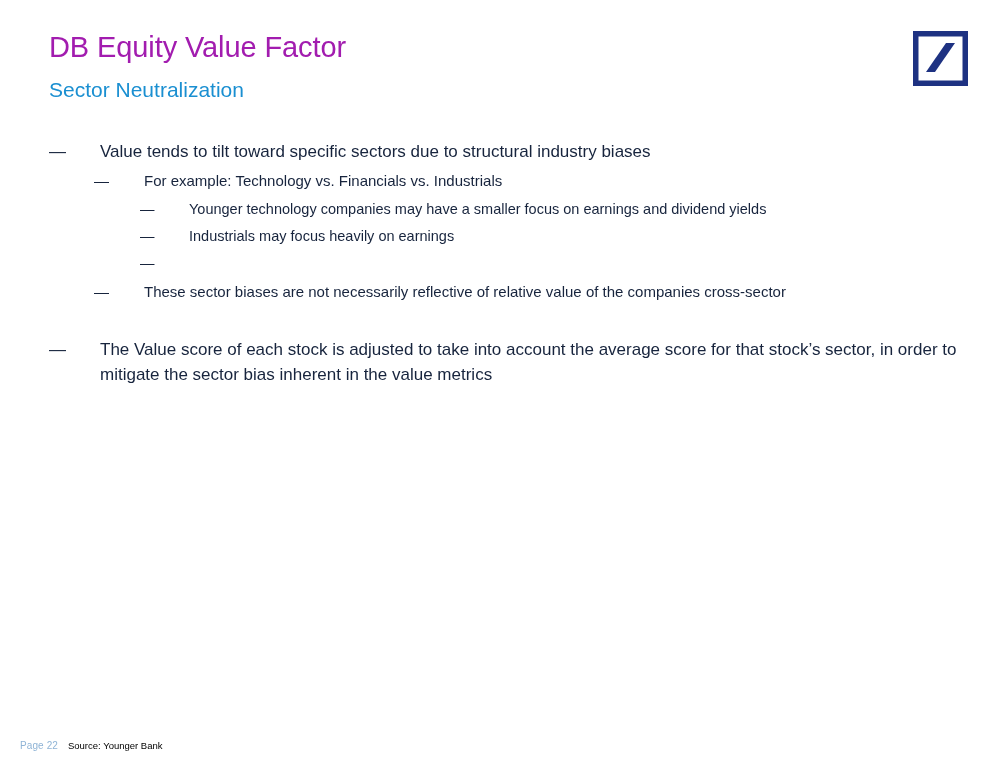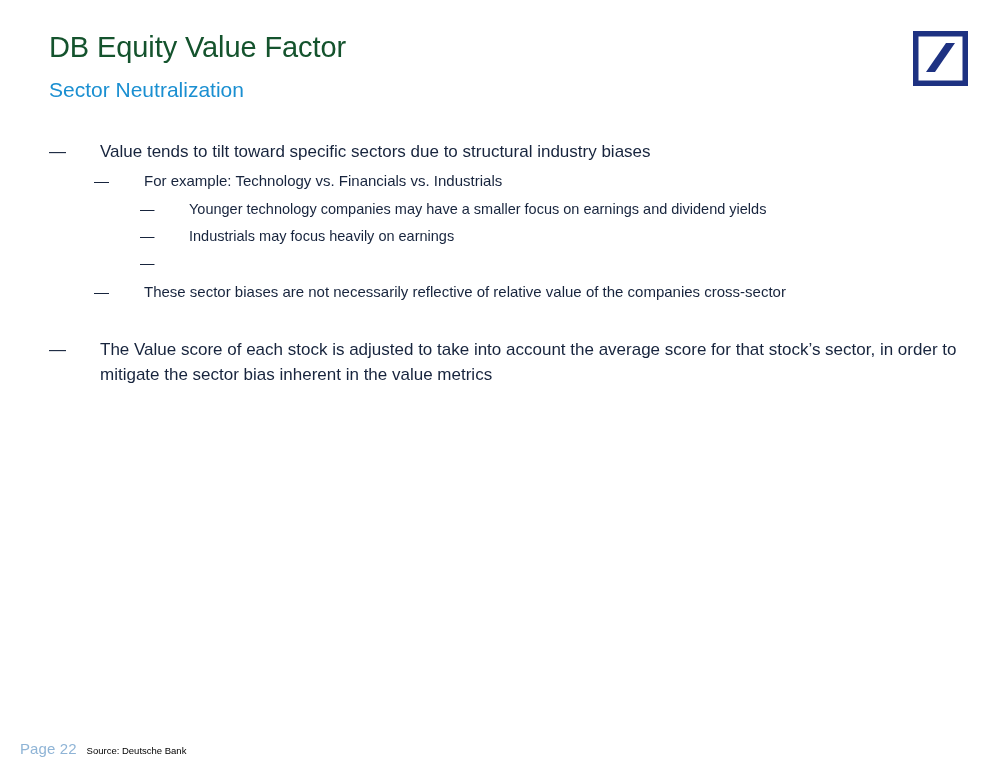--- a/index.html
+++ b/index.html
@@ -22,21 +22,21 @@
   
   .slide-header {
     position: absolute;
     left: 49px;
     top: 30px;
     width: 820px;
   }
   .slide-title {
     font-size: 29px;
     line-height: 34px;
-    color: #14532d;
+    color: #a21caf;
     font-weight: normal;
     letter-spacing: -0.1px;
     white-space: nowrap;
   }
   .slide-subtitle {
     font-size: 21px;
     line-height: 26px;
     color: #1a8fd1;
     font-weight: normal;
     margin-top: 13px;
@@ -112,21 +112,21 @@
 
   
   .footer {
     position: absolute;
     left: 20px;
     top: 740px;
     display: flex;
     align-items: baseline;
   }
   .page-num {
-    font-size: 15px;
+    font-size: 10px;
     color: #8fb4d6;
     letter-spacing: 0.1px;
   }
   .source-note {
     font-size: 9.5px;
     color: #000000;
     margin-left: 10px;
   }
 </style>
 </head>
@@ -192,16 +192,16 @@
 
     <div class="bullet lvl1 para-block">
       <span class="dash">—</span>
       <span class="btext">The Value score of each stock is adjusted to take into account the average score for that stock’s sector, in order to mitigate the sector bias inherent in the value metrics</span>
     </div>
 
   </div>
 
   <div class="footer">
     <span class="page-num">Page 22</span>
-    <span class="source-note">Source: Deutsche Bank</span>
+    <span class="source-note">Source: Younger Bank</span>
   </div>
 
 </div>
 
 </body></html>

